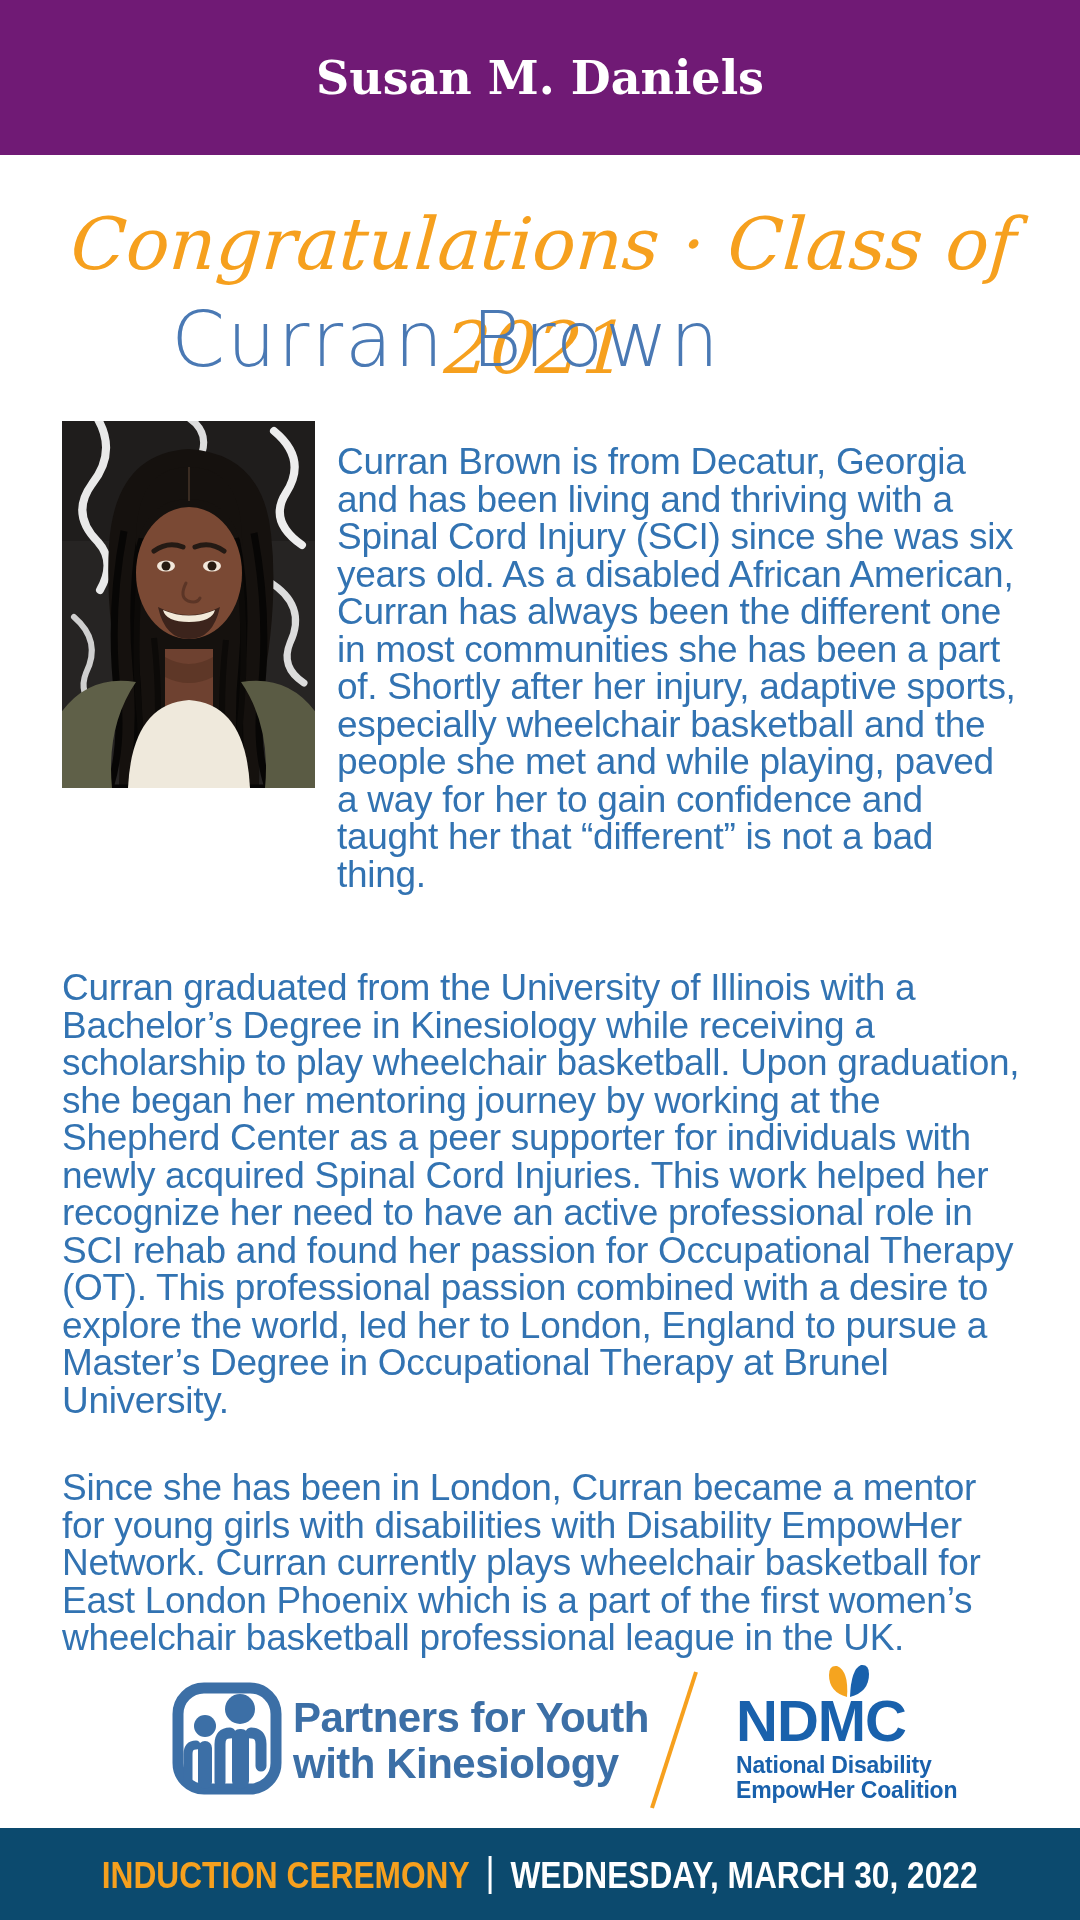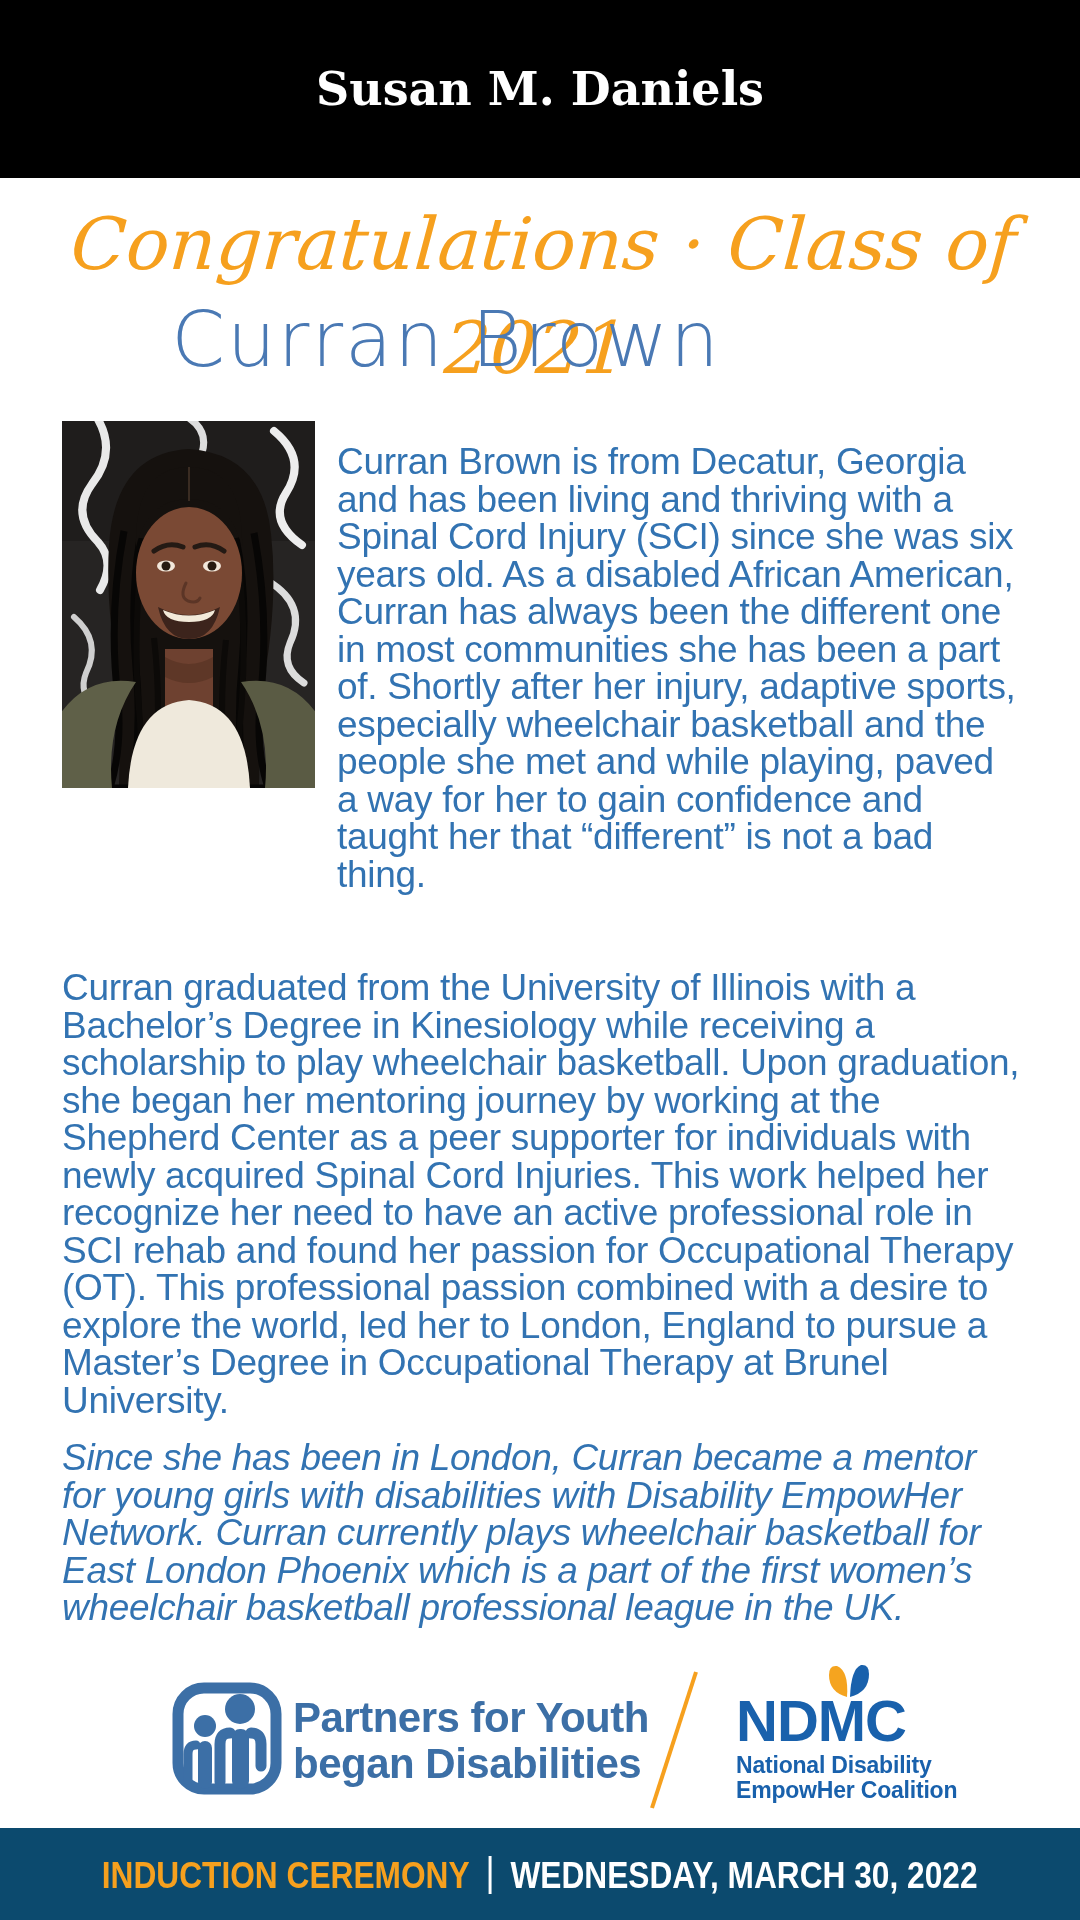--- a/index.html
+++ b/index.html
@@ -3,22 +3,22 @@
 <meta charset="utf-8">
 <style>
   html,body{margin:0;padding:0;}
   body{
     width:1080px;height:1920px;position:relative;overflow:hidden;
     background:#ffffff;
     font-family:"Liberation Sans",sans-serif;
   }
   
   .banner{
-    position:absolute;top:0;left:0;width:1080px;height:178px;
-    background:#000000;display:flex;flex-direction:column;
+    position:absolute;top:0;left:0;width:1080px;height:155px;
+    background:#701a75;display:flex;flex-direction:column;
     align-items:center;justify-content:center;
   }
   .banner-line1{
     font-family:"DejaVu Serif","Liberation Serif",serif;
     font-weight:bold;font-size:46px;line-height:56px;color:#ffffff;
   }
   .banner-line2{
     font-family:"DejaVu Serif","Liberation Serif",serif;
     font-weight:bold;font-size:49px;line-height:58px;color:#ffffff;
   }
@@ -40,21 +40,21 @@
   .content{position:absolute;top:421px;left:62px;width:958px;}
   .intro-row{display:flex;}
   .photo{width:253px;height:367px;flex:none;overflow:hidden;}
   .photo svg{display:block;}
   .body-text{
     margin:0;color:#3273B2;
     font-size:37px;line-height:37.5px;letter-spacing:-0.3px;
   }
   .intro{margin-left:22px;padding-top:22px;flex:1;}
   .para2{margin-top:76px;}
-  .para3{margin-top:20px;font-style:italic;}
+  .para3{margin-top:50px;}
   
   .logos{position:absolute;top:1655px;left:0;width:1080px;height:165px;}
   .pyd-icon{position:absolute;left:172px;top:27px;width:110px;height:113px;}
   .pyd-text{
     position:absolute;left:293px;top:40px;
     font-weight:bold;font-size:42px;line-height:46px;letter-spacing:-0.5px;
     color:#3C6FA6;
   }
   .slash{position:absolute;left:646px;top:15px;width:56px;height:140px;}
   .ndmc{position:absolute;left:728px;top:5px;width:240px;margin-left:8px;}
@@ -154,21 +154,21 @@
       <path d="M48 100 L48 62 Q48 51 58 51" stroke="#3C6FA6" stroke-width="11" fill="none" stroke-linecap="round"></path>
       <path d="M89 84 L89 62 Q89 51 79 51" stroke="#3C6FA6" stroke-width="11" fill="none" stroke-linecap="round"></path>
 
       <circle cx="33" cy="44" r="11" fill="#3C6FA6"></circle>
       <rect x="26" y="59" width="14" height="48" rx="7" fill="#3C6FA6"></rect>
       <path d="M16 98 L16 72 Q16 63 24 63" stroke="#3C6FA6" stroke-width="9" fill="none" stroke-linecap="round"></path>
     </svg>
   </span>
   <div class="pyd-text">
     <div>Partners for Youth</div>
-    <div>began Disabilities</div>
+    <div>with Kinesiology</div>
   </div>
 
   <span class="slash">
     <svg width="56" height="140" viewBox="0 0 56 140" xmlns="http://www.w3.org/2000/svg">
       <line x1="50" y1="2" x2="6" y2="138" stroke="#F6A01E" stroke-width="4"></line>
     </svg>
   </span>
 
   <div class="ndmc">
     <span class="ndmc-leaf">

